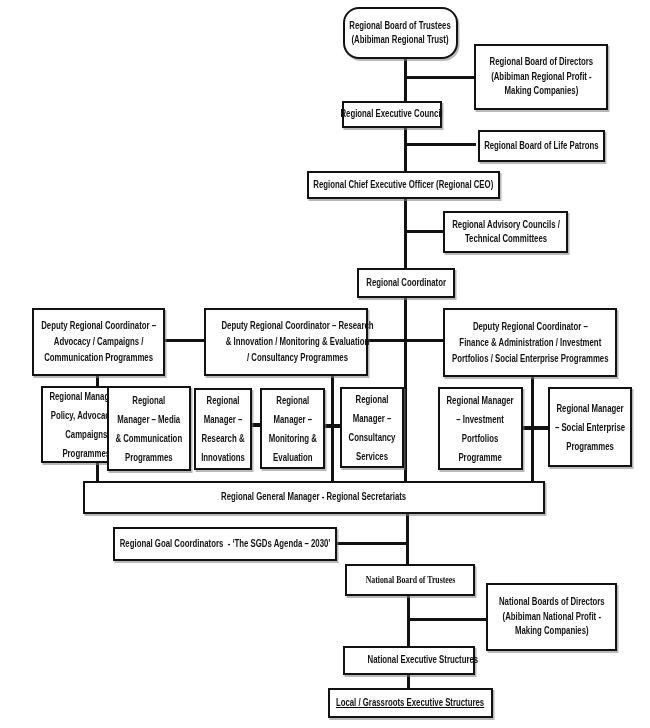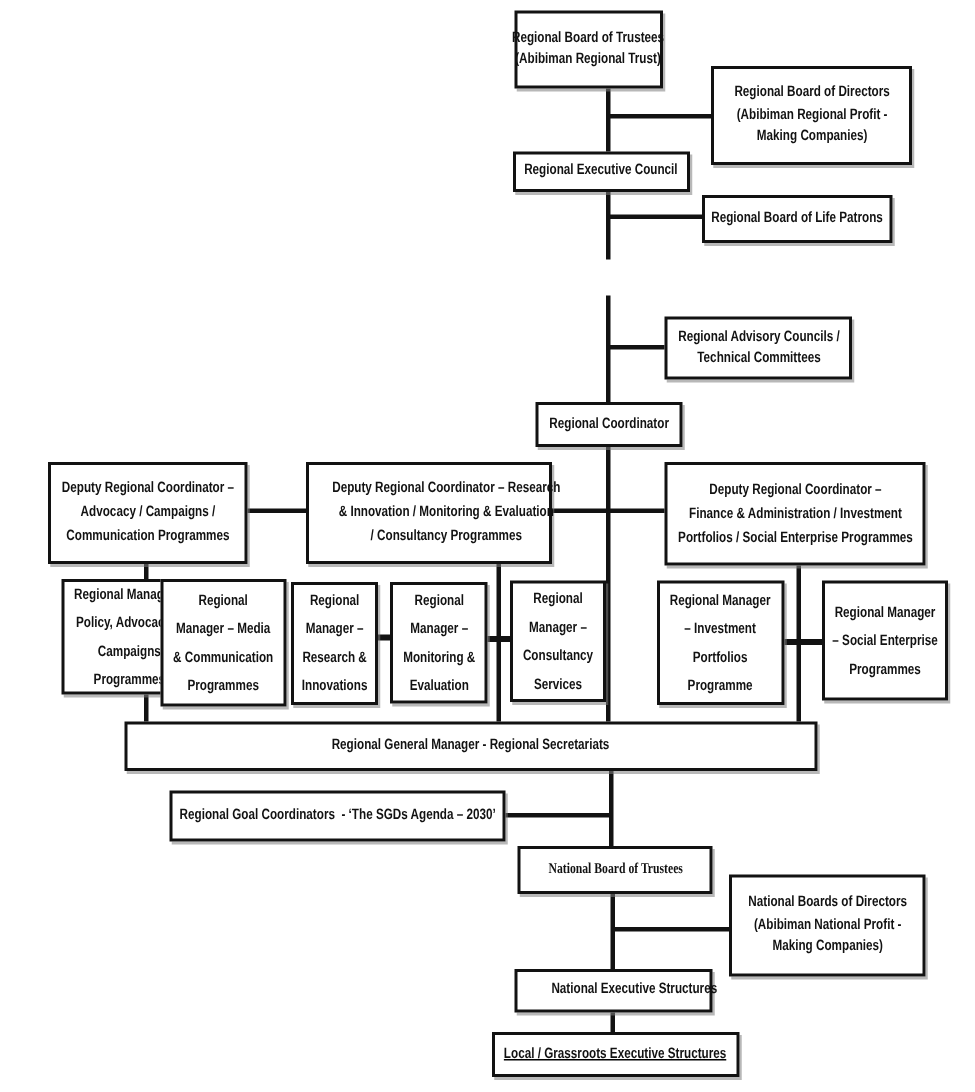--- a/index.html
+++ b/index.html
@@ -68,34 +68,37 @@
 
   <div class="vline" style="left:96px;  top:374px; height:109px;"></div>
   <div class="vline" style="left:331px; top:374px; height:109px;"></div>
   <div class="vline" style="left:531px; top:375px; height:108px;"></div>
 
   <div class="hline stub" style="left:95px;  top:419px; width:14px;"></div>
   <div class="hline stub" style="left:250px; top:423px; width:12px;"></div>
   <div class="hline stub" style="left:323px; top:424px; width:19px;"></div>
   <div class="hline stub" style="left:521px; top:426px; width:29px;"></div>
 
-  <div class="box" style="left:343px; top:7px; width:99px; height:52px;">
+  <div class="box" style="left:343px; top:7px; width:115px; height:52px;border-radius:16px;">
     <span>Regional Board of Trustees
 (Abibiman Regional Trust)</span>
   </div>
   <div class="box" style="left:474px; top:44px; width:134px; height:66px;">
     <span>Regional Board of Directors
 (Abibiman Regional Profit -
 Making Companies)</span>
   </div>
-  <div class="box" style="left:342px; top:101px; width:118px; height:27px;">
+  <div class="box" style="left:342px; top:101px; width:100px; height:27px;">
     <span>Regional Executive Council</span>
   </div>
-  <div class="box" style="left:468px; top:130px; width:127px; height:32px;">
+  <div class="box" style="left:478px; top:130px; width:127px; height:32px;">
     <span>Regional Board of Life Patrons</span>
+  </div>
+  <div class="box" style="left:307px; top:171px; width:193px; height:28px;">
+    <span>Regional Chief Executive Officer (Regional CEO)</span>
   </div>
   <div class="box" style="left:443px; top:211px; width:125px; height:42px;">
     <span>Regional Advisory Councils /
 Technical Committees</span>
   </div>
   <div class="box" style="left:357px; top:268px; width:98px; height:30px;">
     <span>Regional Coordinator</span>
   </div>
 
   <div class="box lh-md" style="left:32px; top:308px; width:133px; height:68px;">

